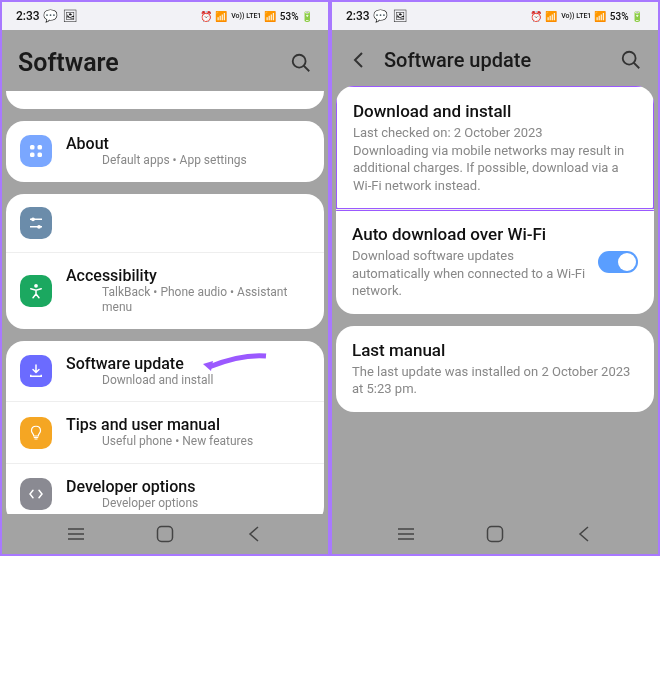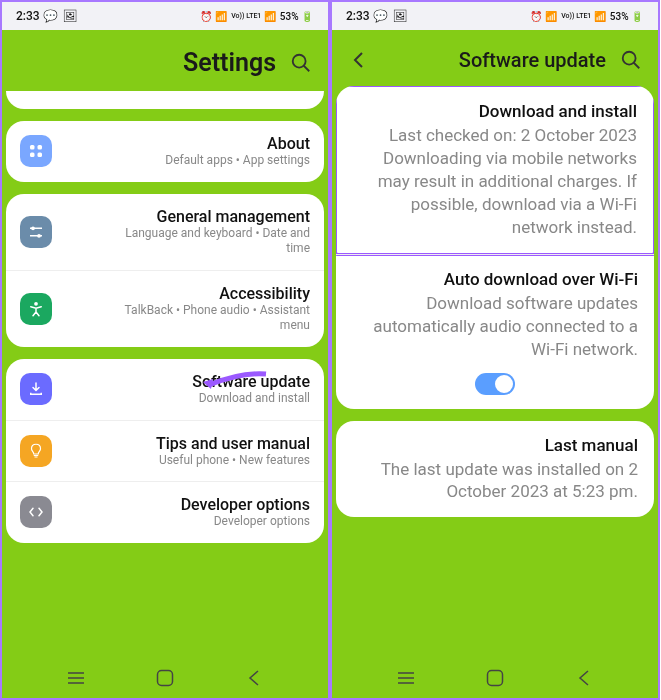--- a/index.html
+++ b/index.html
@@ -1,40 +1,40 @@
 <!DOCTYPE html>
 <html><head>
 <meta charset="utf-8">
 <style>
 * { box-sizing: border-box; margin: 0; padding: 0; }
 body { display: flex; gap: 0; font-family: -apple-system, Roboto, sans-serif; background: #fff; }
-.phone { width: 330px; height: 700px; border: 2px solid #a878ff; background: #84cc16; display: flex; flex-direction: column; position: relative; text-align: right; }
+.phone { width: 330px; height: 556px; border: 2px solid #a878ff; background: #a3a3a3; display: flex; flex-direction: column; position: relative; }
 .status-bar { height: 28px; display: flex; justify-content: space-between; align-items: center; padding: 0 14px; font-size: 12px; font-weight: 500; color: #111; background: #f2f2f6; }
 .status-left { display: flex; align-items: center; gap: 4px; }
 .status-right { display: flex; align-items: center; gap: 3px; font-size: 10px; }
 .header { display: flex; align-items: center; padding: 18px 16px 14px; gap: 14px; }
 .header-title-big { font-size: 25px; font-weight: 600; color: #1a1a1a; flex: 1; }
 .header-title { font-size: 20px; font-weight: 500; color: #1a1a1a; flex: 1; }
 .back-btn { width: 22px; height: 22px; display: flex; align-items: center; justify-content: center; cursor: pointer; }
 .search-btn { width: 22px; height: 22px; display: flex; align-items: center; justify-content: center; cursor: pointer; }
 .content { flex: 1; overflow-y: auto; padding: 0 4px; }
 .card { background: #fff; border-radius: 18px; margin-bottom: 12px; overflow: hidden; }
 .card-peek { background: #fff; border-radius: 0 0 18px 18px; height: 18px; margin-bottom: 12px; }
 .item { display: flex; align-items: center; padding: 13px 14px; gap: 14px; cursor: pointer; }
 .item + .item { border-top: 1px solid #eee; }
 .icon-wrap { width: 32px; height: 32px; border-radius: 10px; display: flex; align-items: center; justify-content: center; flex-shrink: 0; }
 .icon-svg { width: 18px; height: 18px; }
 .item-text { flex: 1; min-width: 0; }
 .item-title { font-size: 16px; font-weight: 500; color: #111; }
 .item-title-big { font-size: 17px; font-weight: 500; color: #111; margin-bottom: 3px; }
 .item-sub { font-size: 12px; color: #888; line-height: 1.3; margin-left: 36px; }
-.item-desc { font-size: 17px; color: #888; line-height: 1.35; }
+.item-desc { font-size: 13px; color: #888; line-height: 1.35; }
 .item-col { padding: 14px 16px; cursor: pointer; }
 .item-col + .item-col { border-top: 1px solid #eee; }
-.item-row { display: flex; align-items: center; gap: 12px; flex-direction: column; }
+.item-row { display: flex; align-items: center; gap: 12px; }
 .item-row .item-text { flex: 1; }
 .toggle { width: 40px; height: 22px; background: #5a9eff; border-radius: 11px; position: relative; cursor: pointer; flex-shrink: 0; }
 .toggle::after { content: ''; position: absolute; width: 18px; height: 18px; background: #fff; border-radius: 50%; top: 2px; right: 2px; }
 .highlight { border: 3px solid #9b59ff; border-radius: 4px; margin: -2px; }
 .arrow-annot { position: absolute; width: 70px; height: 26px; }
 .navbar { height: 40px; display: flex; justify-content: space-around; align-items: center; padding: 0 30px; }
 .nav-btn { width: 22px; height: 22px; display: flex; align-items: center; justify-content: center; cursor: pointer; }
 </style>
 </head>
 <body>
@@ -49,21 +49,21 @@
     <div class="status-right">
       <span>⏰</span>
       <span>📶</span>
       <span style="font-size:7px;">Vo)) LTE1</span>
       <span>📶</span>
       <span>53%</span>
       <span>🔋</span>
     </div>
   </div>
   <div class="header">
-    <div class="header-title-big">Settings</div>
+    <div class="header-title-big">Software</div>
     <div class="search-btn">
       <svg viewBox="0 0 24 24" width="22" height="22">
           <circle cx="10" cy="10" r="7" fill="none" stroke="#333" stroke-width="2"></circle>
           <line x1="15" y1="15" x2="21" y2="21" stroke="#333" stroke-width="2"></line>
         </svg>
     </div>
   </div>
   <div class="content">
     <div class="card-peek"></div>
 
@@ -86,24 +86,20 @@
 
     <div class="card">
       <div class="item">
         <div class="icon-wrap" style="background:#6b8caa;">
           <svg class="icon-svg" viewBox="0 0 24 24">
               <line x1="4" y1="7" x2="20" y2="7" stroke="#fff" stroke-width="2"></line>
               <circle cx="8" cy="7" r="2.5" fill="#fff"></circle>
               <line x1="4" y1="17" x2="20" y2="17" stroke="#fff" stroke-width="2"></line>
               <circle cx="16" cy="17" r="2.5" fill="#fff"></circle>
             </svg>
-        </div>
-        <div class="item-text">
-          <div class="item-title">General management</div>
-          <div class="item-sub">Language and keyboard • Date and time</div>
         </div>
       </div>
       <div class="item">
         <div class="icon-wrap" style="background:#1ba860;">
           <svg class="icon-svg" viewBox="0 0 24 24">
               <circle cx="12" cy="5" r="2.5" fill="#fff"></circle>
               <path d="M5 9 L12 11 L19 9 M12 11 L12 16 M12 16 L8 21 M12 16 L16 21" stroke="#fff" stroke-width="2" fill="none" stroke-linecap="round"></path>
             </svg>
         </div>
         <div class="item-text">
@@ -210,21 +206,21 @@
     <div class="card">
       <div class="item-col highlight">
         <div class="item-title-big">Download and install</div>
         <div class="item-desc" style="white-space:pre-line;">Last checked on: 2 October 2023
 Downloading via mobile networks may result in additional charges. If possible, download via a Wi-Fi network instead.</div>
       </div>
       <div class="item-col">
         <div class="item-row">
           <div class="item-text">
             <div class="item-title-big">Auto download over Wi-Fi</div>
-            <div class="item-desc">Download software updates automatically audio connected to a Wi-Fi network.</div>
+            <div class="item-desc">Download software updates automatically when connected to a Wi-Fi network.</div>
           </div>
           <div class="toggle"></div>
         </div>
       </div>
     </div>
 
     <div class="card">
       <div class="item-col">
         <div class="item-title-big">Last manual</div>
         <div class="item-desc">The last update was installed on 2 October 2023 at 5:23 pm.</div>

